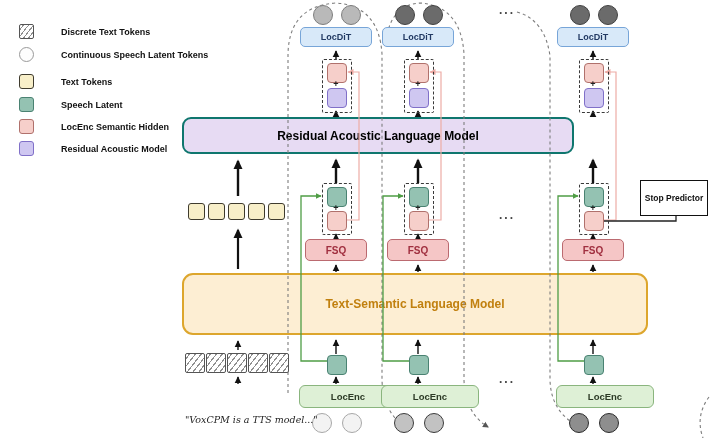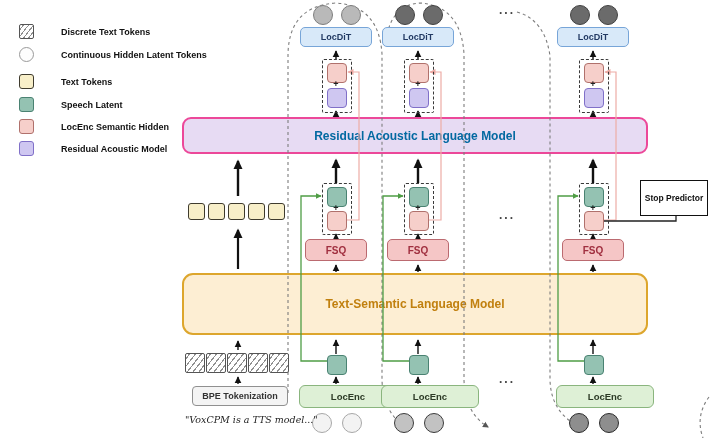--- a/index.html
+++ b/index.html
@@ -2,22 +2,22 @@
 <html><head>
 <meta charset="utf-8">
 <style>
   html,body{margin:0;padding:0;background:#fff;}
   #stage{position:relative;width:711px;height:438px;background:#fff;overflow:hidden;
          font-family:"Liberation Sans",sans-serif;}
   .abs{position:absolute;box-sizing:border-box;}
   .box{position:absolute;box-sizing:border-box;display:flex;align-items:center;justify-content:center;
        font-weight:bold;text-align:center;}
   
-  .ralm{left:182px;top:117px;width:466px;height:37px;background:#e7dbf3;border:2px solid #ec4899;
-        border-radius:9px;color:#0369a1;font-size:12px;z-index:1;}
+  .ralm{left:182px;top:117px;width:392px;height:37px;background:#e7dbf3;border:2px solid #0f766e;
+        border-radius:9px;color:#000000;font-size:12px;z-index:1;}
   .tslm{left:182px;top:273px;width:466px;height:62px;background:#fdeed3;border:2px solid #dda62d;
         border-radius:11px;color:#c1800f;font-size:12px;z-index:1;}
   
   #wires{position:absolute;left:0;top:0;z-index:2;}
   
   .col{position:absolute;top:0;width:80px;height:438px;z-index:3;}
   .col1{left:296px}.col2{left:378px}.col3{left:553px}
   .circ{position:absolute;width:18px;height:18px;border-radius:50%;}
   .ct-l{left:17px;top:5px}.ct-r{left:45px;top:5px}
   .cb-l{left:16px;top:413px}.cb-r{left:46px;top:413px}
@@ -238,36 +238,33 @@
   <div class="ytok" style="left:228px"></div>
   <div class="ytok" style="left:248px"></div>
   <div class="ytok" style="left:268px"></div>
 
   <div class="htok" style="left:185px"></div>
   <div class="htok" style="left:206px"></div>
   <div class="htok" style="left:227px"></div>
   <div class="htok" style="left:248px"></div>
   <div class="htok" style="left:269px"></div>
 
-  <div class="box bpe">
-    <span>BPE Tokenization</span>
-  </div>
   <div class="box stop">
     <span>Stop Predictor</span>
   </div>
   <div class="abs caption">"VoxCPM is a TTS model..."</div>
 
   <div class="abs" id="legend">
     <div class="lg-item" style="top:4px">
       <span class="lg-ic lg-hatch"></span>
       <span class="lg-lb">Discrete Text Tokens</span>
     </div>
     <div class="lg-item" style="top:27px">
       <span class="lg-ic lg-circ"></span>
-      <span class="lg-lb">Continuous Hidden Latent Tokens</span>
+      <span class="lg-lb">Continuous Speech Latent Tokens</span>
     </div>
     <div class="lg-item" style="top:54px">
       <span class="lg-ic lg-sq lg-yellow"></span>
       <span class="lg-lb">Text Tokens</span>
     </div>
     <div class="lg-item" style="top:77px">
       <span class="lg-ic lg-sq lg-teal"></span>
       <span class="lg-lb">Speech Latent</span>
     </div>
     <div class="lg-item" style="top:99px">

